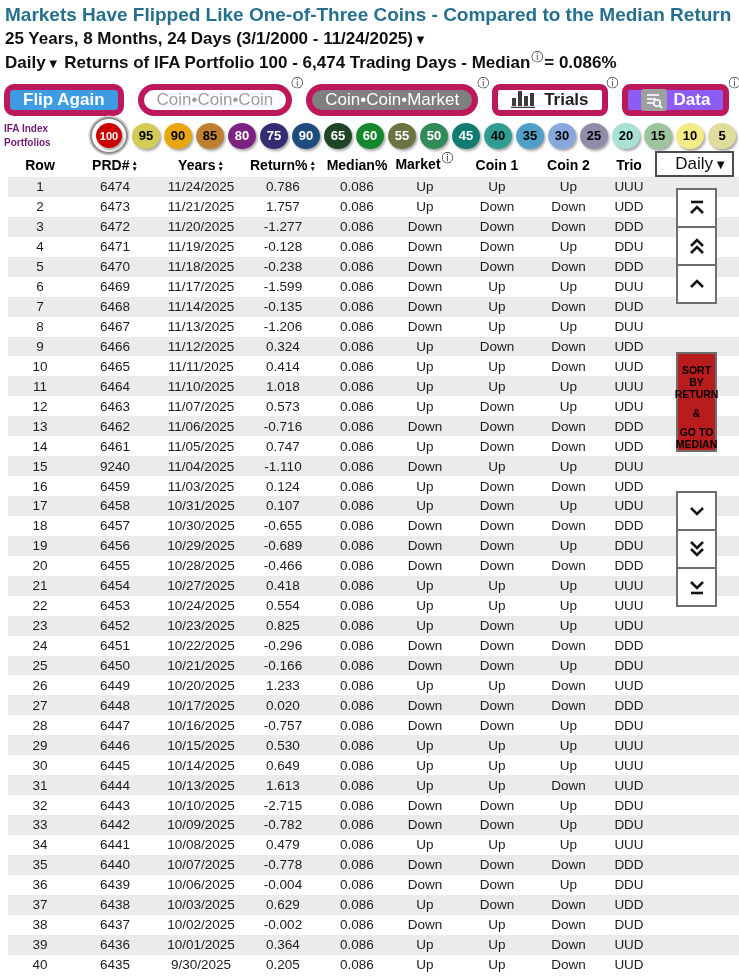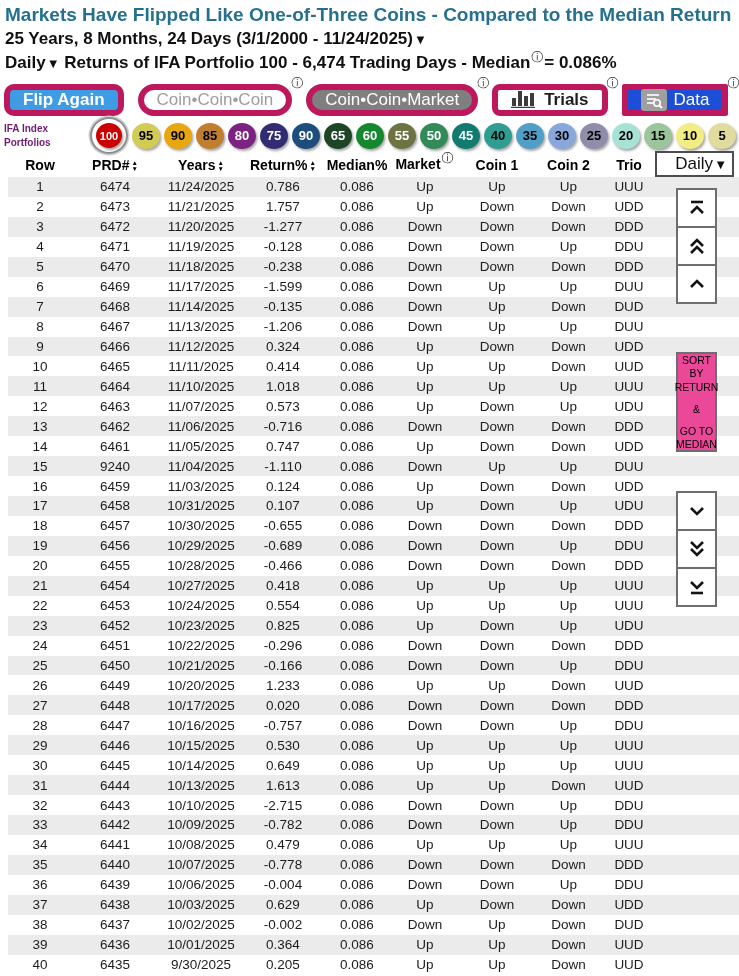--- a/index.html
+++ b/index.html
@@ -16,21 +16,21 @@
   
   .toolbar{position:absolute;left:4px;top:84px;display:flex;gap:14px;align-items:flex-start;}
   .btnwrap{position:relative;}
   .btn{display:flex;align-items:center;gap:7px;border:6px solid #be185d;font-size:17px;
        font-weight:600;padding:3px 13px;height:32px;box-sizing:border-box;cursor:pointer;
        font-family:"Liberation Sans",sans-serif;background:#fff;}
   .btn-blue{background:#3d9ce4;color:#fff;border-radius:10px;}
   .btn-white-gray{background:#fff;color:#9d9d9d;border-radius:16px;font-weight:400;}
   .btn-gray{background:#7f7f7f;color:#fff;border-radius:16px;font-weight:400;}
   .btn-trials{background:#fff;color:#1e1e1e;border-radius:8px;font-weight:700;}
-  .btn-data{background:#1d4ed8;color:#fff;border-radius:2px;font-weight:400;}
+  .btn-data{background:#8b5cf6;color:#fff;border-radius:8px;font-weight:700;}
   .btn-info{position:absolute;top:-9px;right:-11px;font-size:12px;color:#333;}
   .data-icon-box{display:inline-flex;align-items:center;justify-content:center;
        background:#9f9f9f;border-radius:3px;width:26px;height:22px;}
 
   
   .portfolios{position:absolute;left:4px;top:117px;display:flex;align-items:center;}
   .pf-label{font-size:10px;font-weight:700;line-height:14px;width:86px;color:#701a75;}
   .circles{display:flex;gap:4px;align-items:center;}
   .circle{width:28px;height:26px;border-radius:50%;display:inline-flex;align-items:center;
           justify-content:center;font-size:13px;font-weight:700;
@@ -50,23 +50,23 @@
   .sort-icon span{font-size:6.5px;line-height:5.5px;color:#000;}
 
   
   .daily-box{position:absolute;left:655px;top:151px;width:79px;height:26px;border:2px solid #4d4d4d;
         background:#fff;box-sizing:border-box;display:flex;align-items:center;justify-content:flex-end;
         padding-right:5px;font-size:17px;color:#101010;cursor:pointer;}
   .vgroup{position:absolute;left:676px;display:flex;flex-direction:column;}
   .vbtn{width:41px;height:40px;background:#fff;border:2px solid #6e6e6e;box-sizing:border-box;
         display:flex;align-items:center;justify-content:center;cursor:pointer;margin-top:-2px;}
   .vbtn:first-child{margin-top:0;}
-  .sort-btn{position:absolute;left:676px;top:352px;width:41px;height:100px;background:#ec4899;
+  .sort-btn{position:absolute;left:676px;top:352px;width:41px;height:100px;background:#b91c1c;
         border:2px solid #6e6e6e;box-sizing:border-box;display:flex;flex-direction:column;
-        align-items:center;justify-content:space-between;cursor:pointer;font-size:10.5px;font-weight:400;
+        align-items:center;justify-content:flex-end;cursor:pointer;font-size:10.5px;font-weight:700;
         line-height:12px;text-align:center;color:#000;}
   .sort-btn .gap{height:7px;}
   svg.chev{display:block;}
 </style>
 </head>
 <body>
 
 <div class="page">
 
   <div class="hdr">

